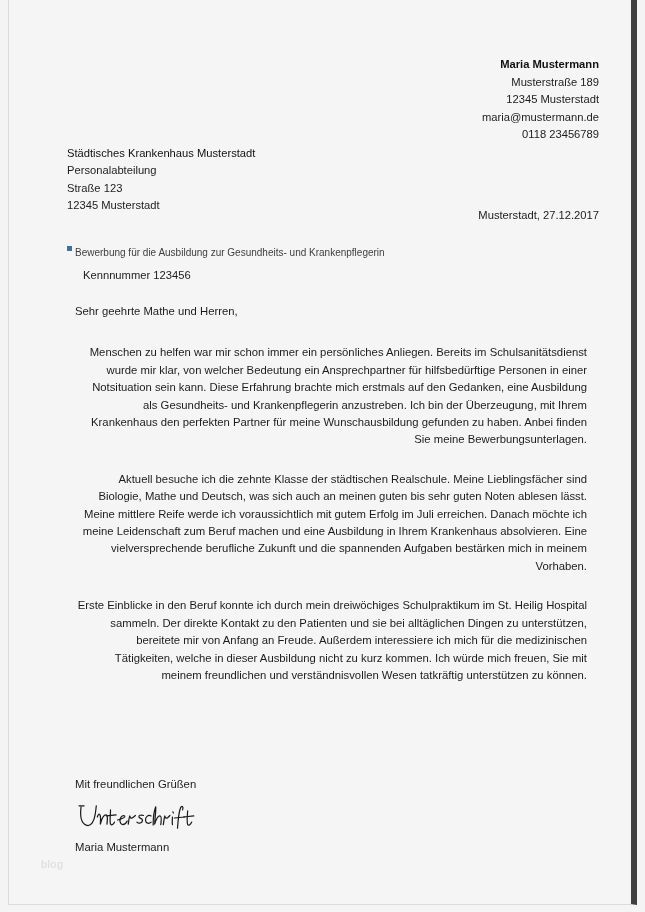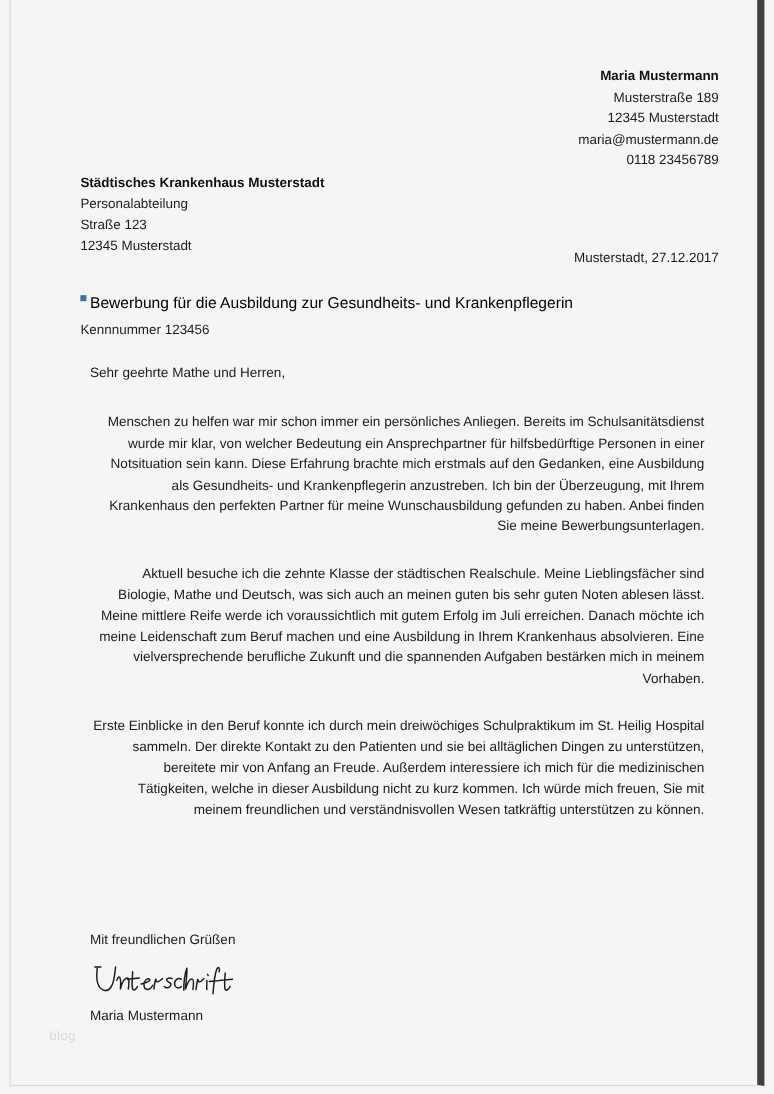--- a/index.html
+++ b/index.html
@@ -52,21 +52,21 @@
   
   .recipient {
     position: absolute;
     left: 58px;
     top: 145px;
     font-size: 11.2px;
     line-height: 17.3px;
     color: #1c1c1c;
   }
   .recipient .org {
-    font-weight: bold;
+    font-weight: normal;
     color: #111;
   }
 
   
   .dateline {
     position: absolute;
     right: 32px;
     top: 209px;
     font-size: 11.2px;
     color: #1c1c1c;
@@ -74,38 +74,38 @@
 
   
   .subject-wrap {
     position: absolute;
     left: 58px;
     top: 243px;
     width: 530px;
   }
   .subject {
     position: relative;
-    font-size: 13px;
+    font-size: 10px;
     line-height: 20px;
-    color: #000000;
+    color: #404040;
     white-space: nowrap;
     padding-left: 8px;
   }
   .subject .marker {
     position: absolute;
     left: 0;
     top: 3px;
     width: 5px;
     height: 5px;
     background: #3f6eab;
     display: block;
   }
   .refnum {
     margin-top: 6px;
-    margin-left: 0;
+    margin-left: 16px;
     font-size: 11.2px;
     color: #1c1c1c;
   }
 
   
   .letter-body {
     position: absolute;
     left: 66px;
     top: 303px;
     width: 512px;

